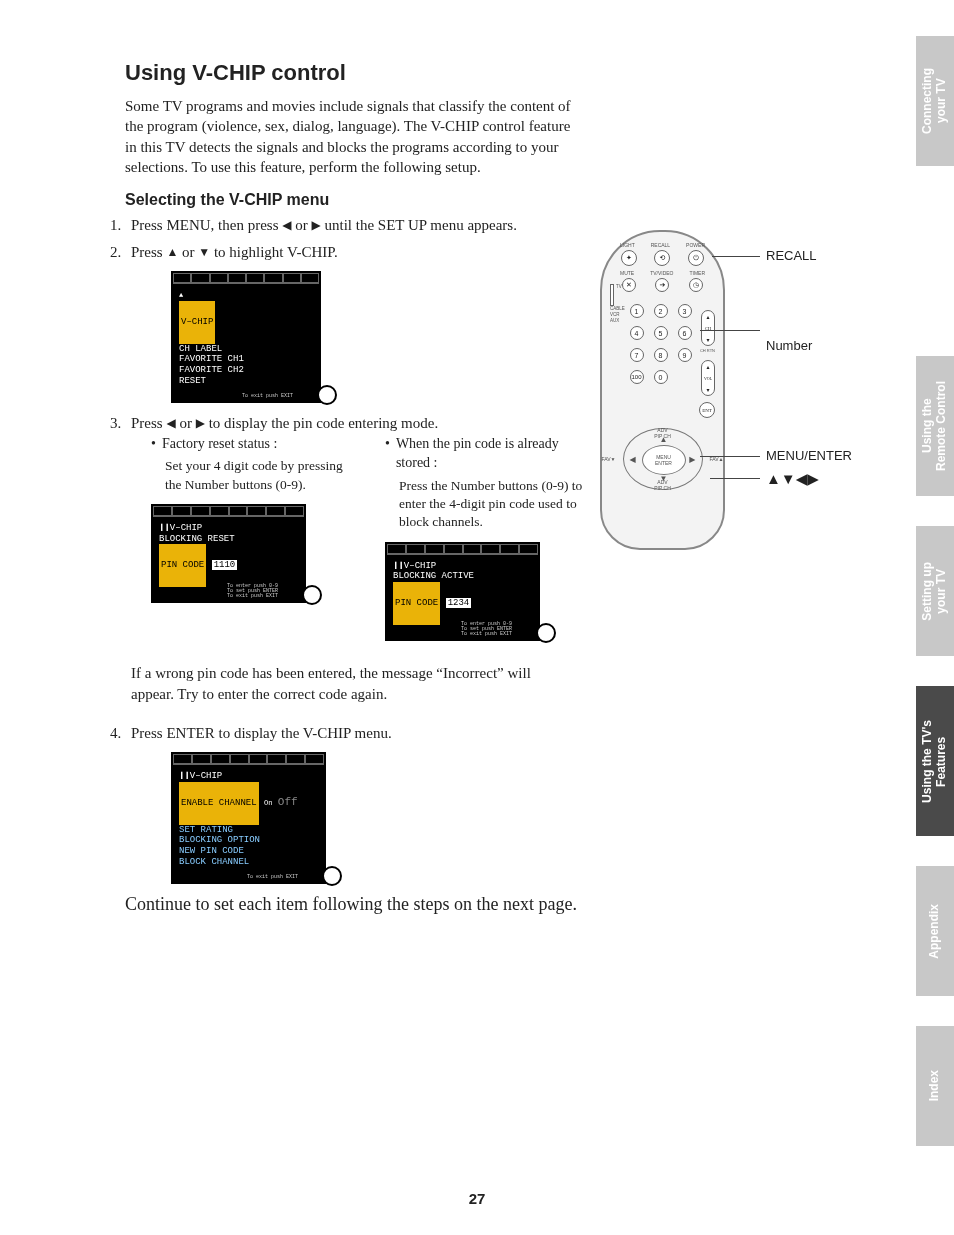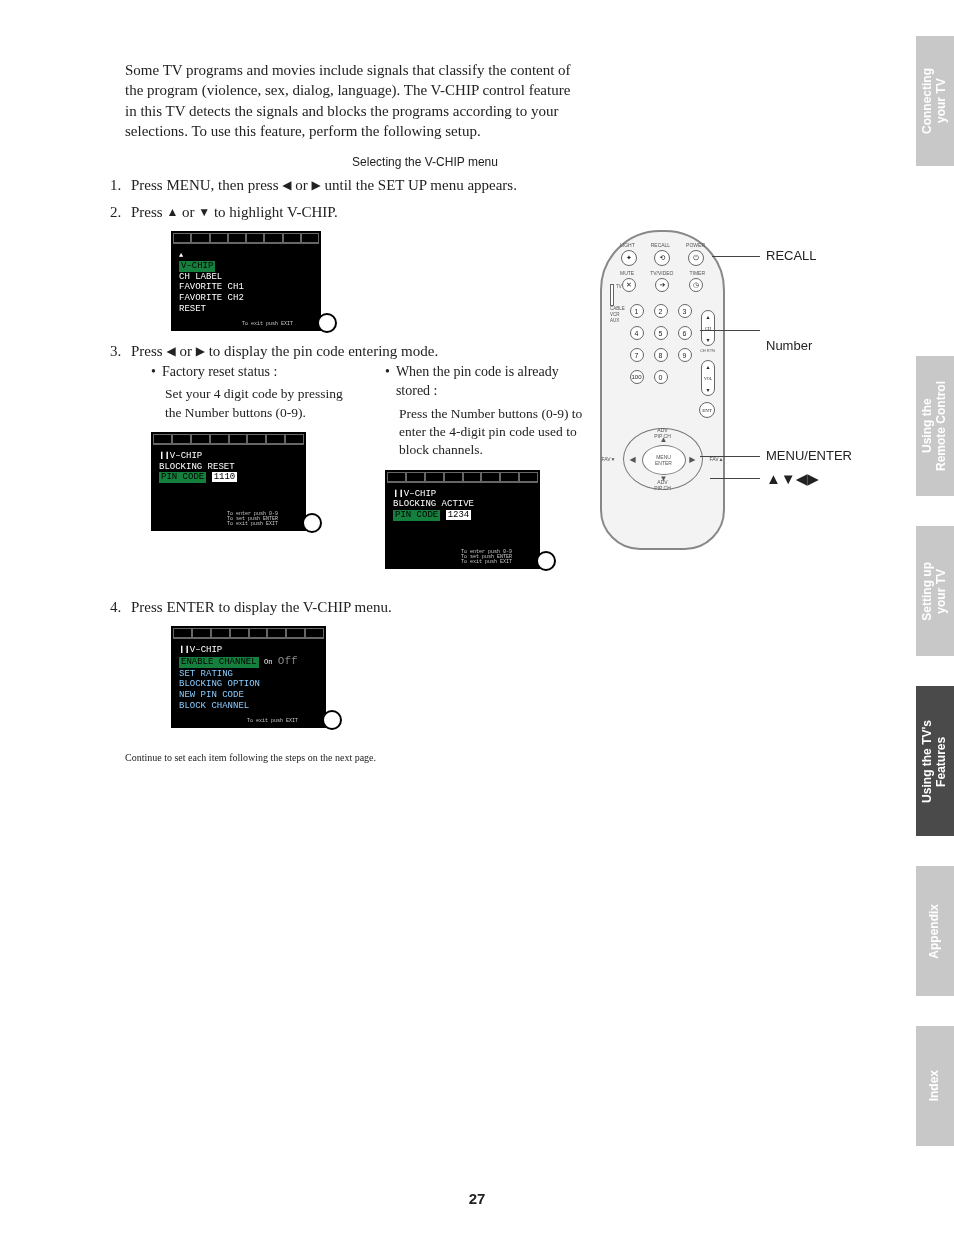--- a/index.html
+++ b/index.html
@@ -1,41 +1,41 @@
 <!DOCTYPE html>
 <html><head>
 <meta charset="utf-8">
 <style>
   * { box-sizing: border-box; margin: 0; padding: 0; }
   html, body { width: 954px; height: 1235px; font-family: Georgia, 'Times New Roman', serif; color: #222; background: #fff; }
   .page { position: relative; width: 954px; height: 1235px; padding: 60px 40px 40px 125px; }
   .content { width: 600px; }
   h1 { font-family: Arial, Helvetica, sans-serif; font-weight: 700; font-size: 22px; margin-bottom: 10px; }
-  h2 { font-family: Arial, Helvetica, sans-serif; font-weight: 400; font-size: 12px; margin: 14px 0 6px; text-align: center; }
+  h2 { font-family: Arial, Helvetica, sans-serif; font-weight: 700; font-size: 16px; margin: 14px 0 6px; }
   p.intro { font-size: 15px; line-height: 1.35; width: 460px; }
   ol { list-style-position: outside; font-size: 15px; }
   ol > li { margin-bottom: 6px; line-height: 1.4; padding-left: 6px; }
   .tri { display: inline-block; font-size: 12px; vertical-align: 1px; }
   .screenshot-box { border: 2px solid #000; background: #000; color: #fff; width: 150px; margin: 8px 0 10px 40px; font-family: 'Courier New', monospace; font-size: 9px; line-height: 1.2; position: relative; }
   .screenshot-box.wide { width: 155px; }
   .screenshot-inner { padding: 6px 6px 14px; position: relative; min-height: 70px; }
   .screenshot-tabs { display: flex; border-bottom: 1px solid #666; }
   .screenshot-tabs div { flex: 1; border: 1px solid #666; height: 10px; }
   .screenshot-corner { position: absolute; right: -18px; bottom: -4px; width: 20px; height: 20px; border: 2px solid #000; border-radius: 50%; background: #fff; display: flex; align-items: center; justify-content: center; font-size: 8px; }
   .menu-line { white-space: pre; }
-  .menu-line.hl { background: #15803d; color: #000; display: inline-block; padding: 0 2px; }
+  .menu-line.hl { background: #eab308; color: #000; display: inline-block; padding: 16px 2px; }
   .two-col { display: flex; gap: 24px; margin-left: 20px; }
   .two-col .col { width: 210px; font-size: 14px; }
   .two-col .col .bullet { display: flex; gap: 6px; }
   .two-col .col .bullet .dot { font-size: 14px; }
   .two-col .col .sub { margin-left: 14px; margin-top: 4px; font-size: 13.5px; line-height: 1.35; }
   .two-col .screenshot-box { margin-left: 0; }
   .footnote-in-box { position: absolute; bottom: 2px; right: 26px; font-size: 5px; color: #ccc; line-height: 1; text-align: right; white-space: pre; }
   .para { margin: 12px 0 0 40px; width: 440px; font-size: 15px; line-height: 1.4; }
-  .continue { margin-top: 24px; font-size: 10px; }
+  .continue { margin-top: 10px; font-size: 18px; }
   .page-num { position: absolute; bottom: 28px; left: 0; width: 954px; text-align: center; font-family: Arial, Helvetica, sans-serif; font-weight: 700; font-size: 15px; }
 
   
   .remote-wrap { position: absolute; top: 230px; left: 580px; width: 280px; height: 320px; }
   .remote { position: absolute; left: 20px; top: 0; width: 125px; height: 320px; border: 2px solid #888; border-radius: 60px 60px 40px 40px; background: #f3f3f3; }
   .remote .top-area { padding: 10px 10px 4px; }
   .remote .lbl-row { display: flex; justify-content: space-around; font-family: Arial, sans-serif; font-size: 5px; color: #555; }
   .remote .btn-row { display: flex; justify-content: space-around; margin: 2px 0 4px; }
   .rbtn { width: 16px; height: 16px; border: 1.5px solid #666; border-radius: 50%; display: flex; align-items: center; justify-content: center; font-size: 7px; font-family: Arial, sans-serif; background: #fff; }
   .rbtn.sm { width: 14px; height: 14px; }
@@ -61,20 +61,21 @@
   .tab { position: absolute; right: 0; width: 38px; height: 150px; display: flex; align-items: center; justify-content: center; }
   .tab.gray { background: #c8c8c8; color: #fff; }
   .tab.dark { background: #4a4a4a; color: #fff; }
   .tab span { font-family: Arial, Helvetica, sans-serif; font-weight: 700; font-size: 12px; writing-mode: vertical-rl; transform: rotate(180deg); text-align: center; line-height: 1.15; white-space: pre; }
 </style>
 </head>
 <body>
 
 <div class="page">
   <div class="content">
+    <h1>Using V-CHIP control</h1>
     <p class="intro">Some TV programs and movies include signals that classify the content of the program (violence, sex, dialog, language). The V-CHIP control feature in this TV detects the signals and blocks the programs according to your selections. To use this feature, perform the following setup.</p>
 
     <h2>Selecting the V-CHIP menu</h2>
 
     <ol>
       <li>
         <span>Press MENU, then press </span><span class="tri">◀</span><span> or </span><span class="tri">▶</span><span> until the  SET UP menu appears.</span>
       </li>
       <li>
         <span>Press </span><span class="tri">▲</span><span> or </span><span class="tri">▼</span><span> to highlight V-CHIP.</span>
@@ -158,20 +159,21 @@
                 <span class="menu-line hl">PIN CODE</span> <span style="background:#fff;color:#000;padding:0 2px;">1234</span>
                 <div class="footnote-in-box">To enter push 0-9
 To set push ENTER
 To exit push EXIT</div>
               </div>
               <div class="screenshot-corner">◉</div>
             </div>
           </div>
         </div>
 
+        <p class="para" style="margin-left:0;">If a wrong pin code has been entered, the message “Incorrect” will appear. Try to enter the correct code again.</p>
       </li>
 
       <li style="margin-top:18px;">
         <span>Press ENTER to display the V-CHIP menu.</span>
         <div class="screenshot-box wide">
           <div class="screenshot-tabs">
               <div></div>
               <div></div>
               <div></div>
               <div></div>

